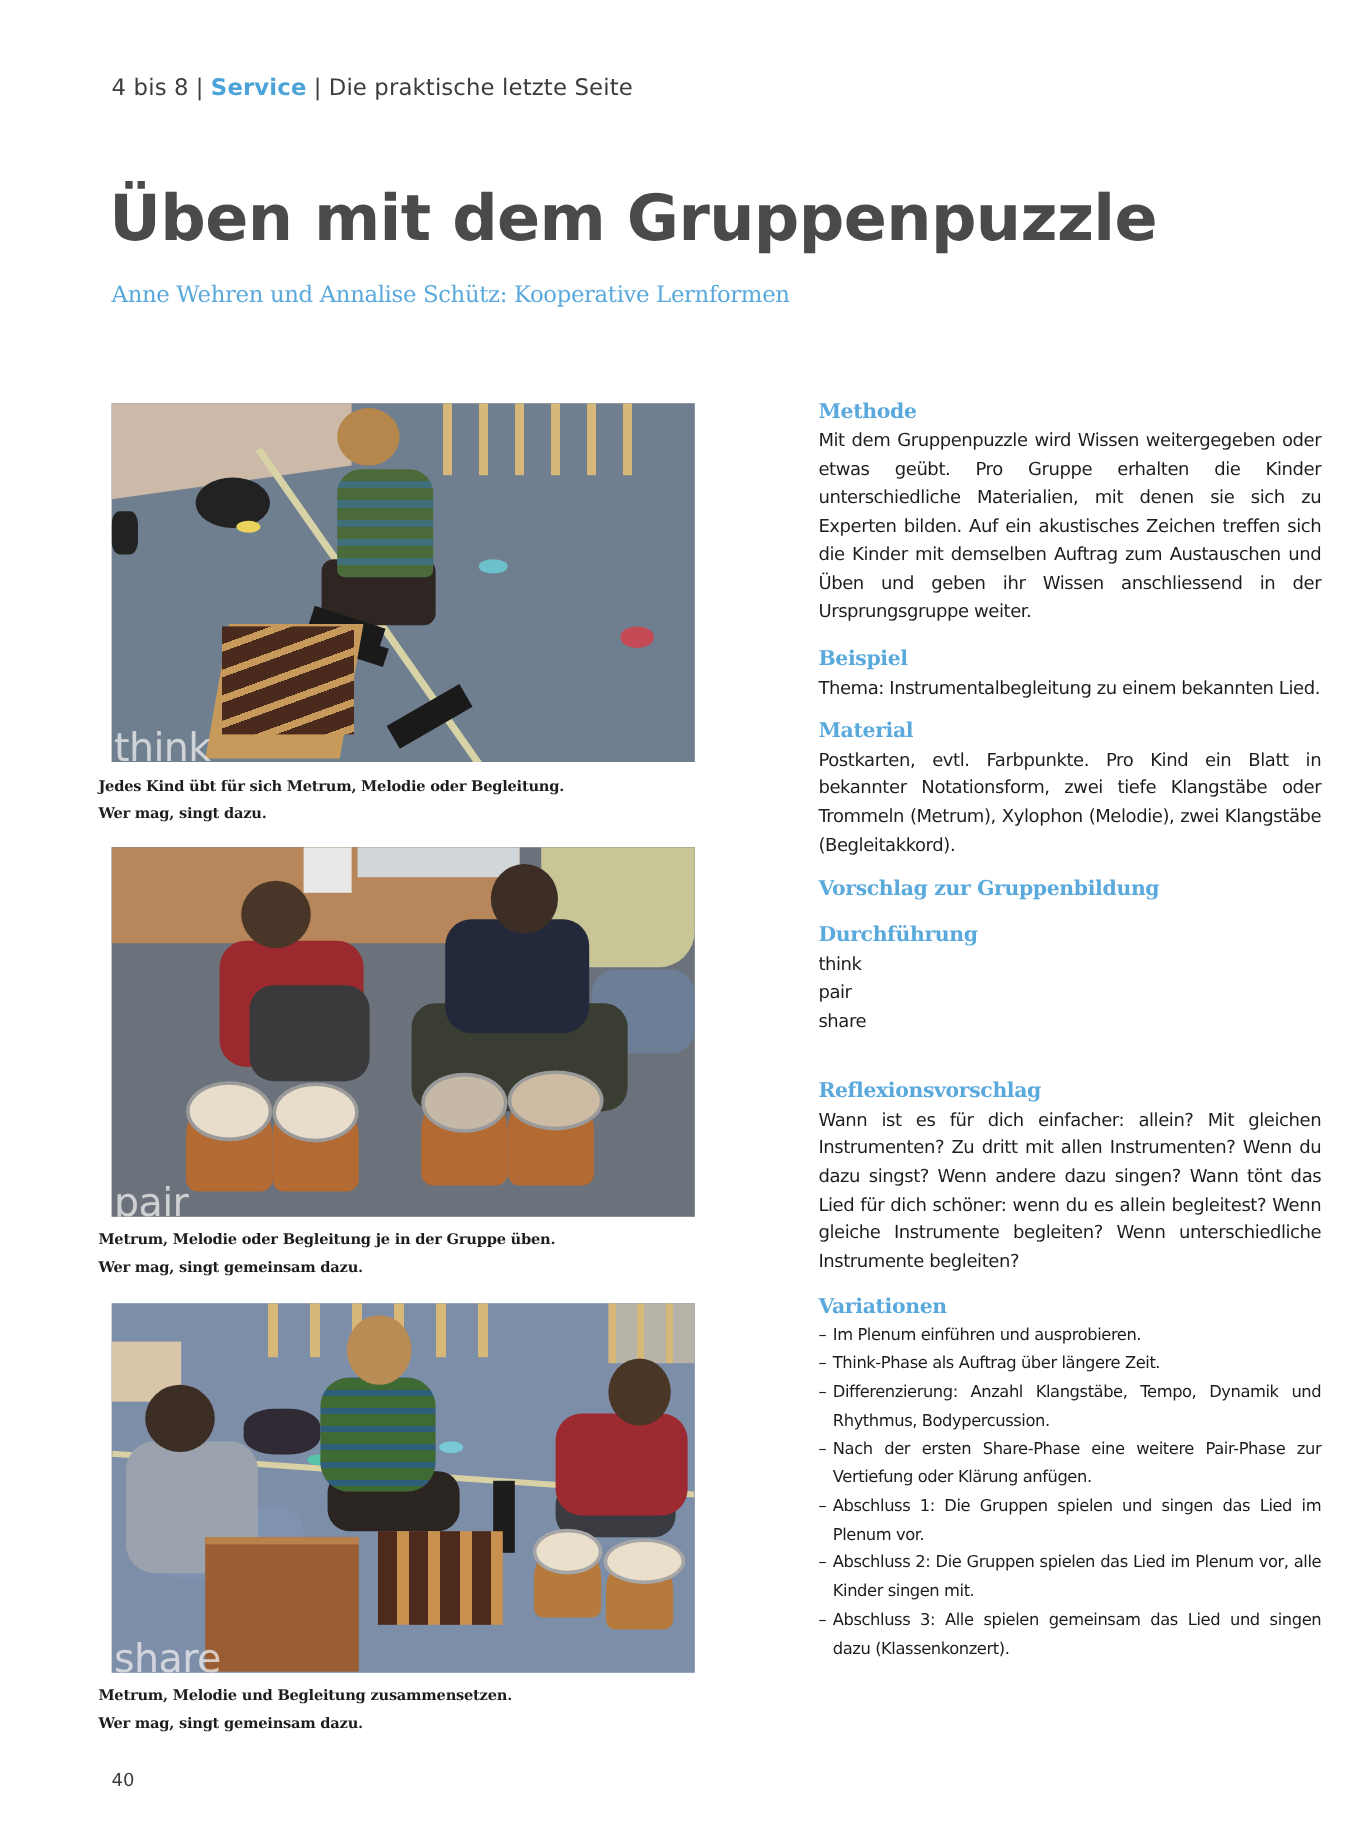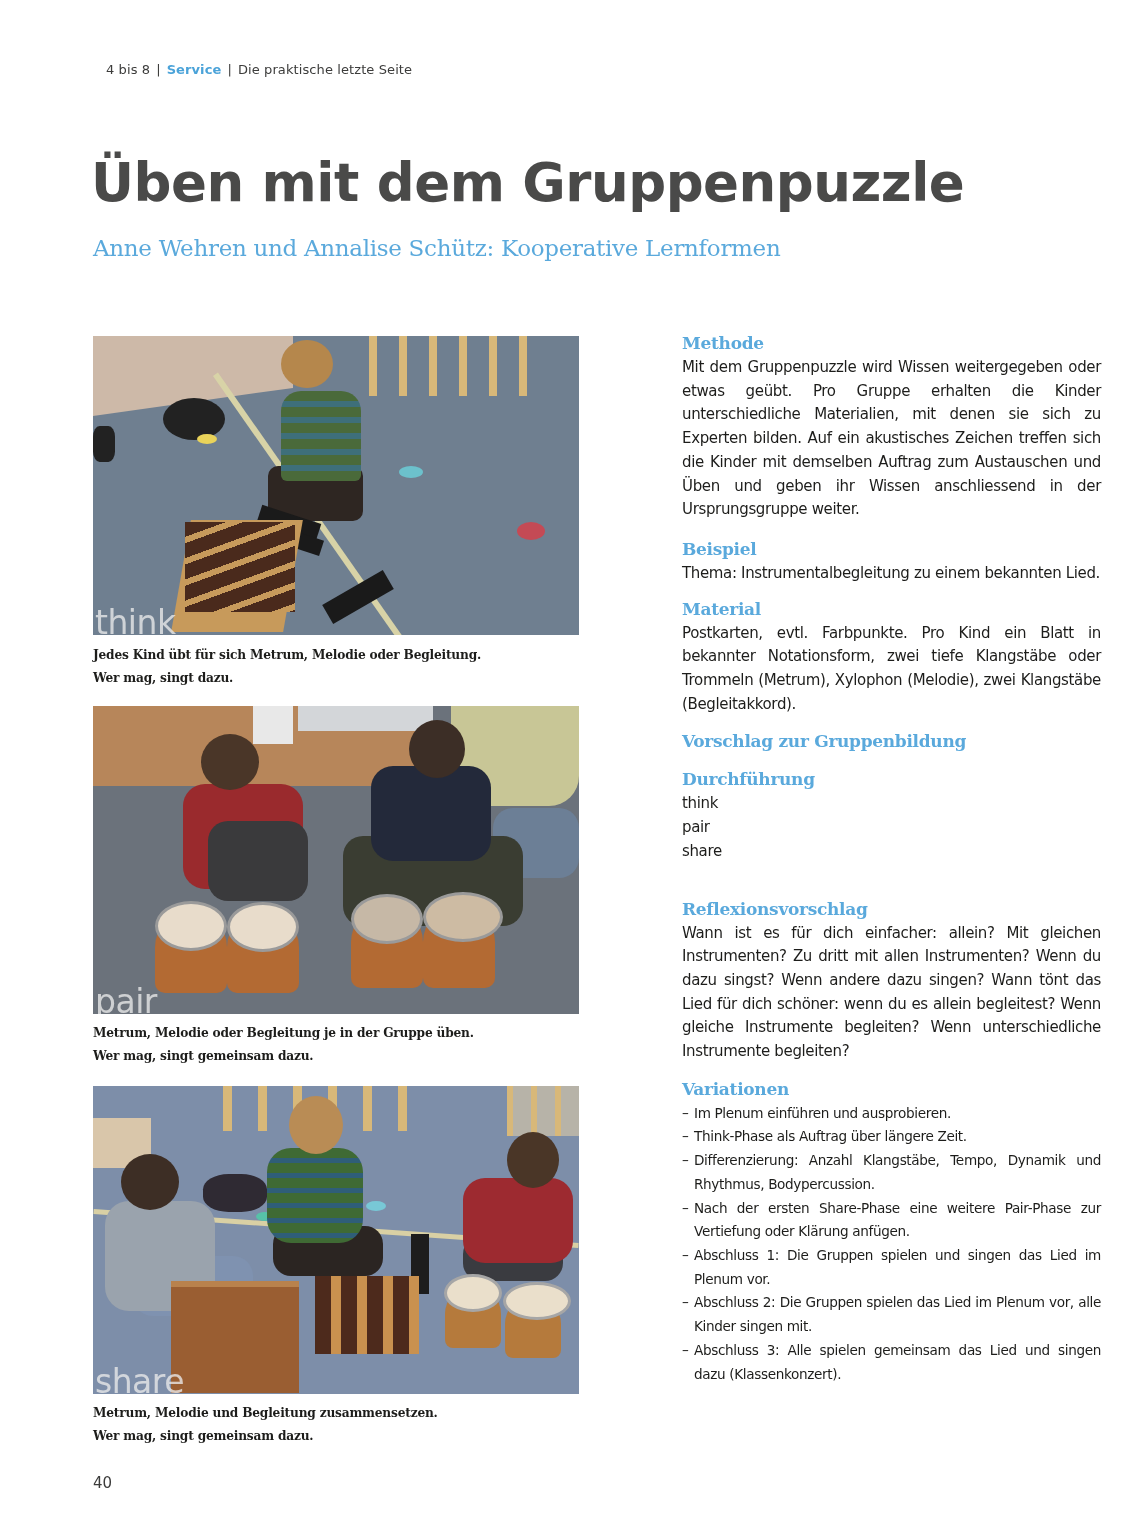--- a/index.html
+++ b/index.html
@@ -1,47 +1,47 @@
 <!DOCTYPE html>
 <html><head>
   <meta charset="utf-8">
   <style>
     * { box-sizing: border-box; margin: 0; padding: 0; }
     html, body { width: 1137px; height: 1536px; background: #ffffff; overflow: hidden; }
     body { position: relative; font-family: "DejaVu Sans", sans-serif; color: #1d1d1b; }
 
     .running-head {
-      position: absolute; left: 106px; top: 62px;
-      font-family: "DejaVu Sans", sans-serif; font-size: 13px; color: #3c3c3b; letter-spacing: 0.1px;
+      position: absolute; left: 93px; top: 62px;
+      font-family: "DejaVu Sans", sans-serif; font-size: 19px; color: #3c3c3b; letter-spacing: 0.1px;
     }
     .running-head .sep { margin: 0 6px; color: #3c3c3b; }
     .running-head .section { color: #4ba3d9; font-weight: bold; }
 
     .page-title {
       position: absolute; left: 91px; top: 152px;
       font-family: "DejaVu Sans", sans-serif; font-weight: bold; font-size: 53px; color: #4a4a49;
       letter-spacing: -0.5px; white-space: nowrap;
     }
     .subtitle {
       position: absolute; left: 93px; top: 235px;
-      font-family: "DejaVu Serif", serif; font-size: 23px; color: #5aa9dc; white-space: nowrap;
+      font-family: "DejaVu Serif", serif; font-size: 19px; color: #5aa9dc; white-space: nowrap;
       letter-spacing: -0.3px;
     }
 
     
     .photo {
       position: absolute; left: 93px; width: 486px; overflow: hidden;
     }
     .photo .label {
       position: absolute; left: 2px; bottom: -7px;
       font-family: "DejaVu Sans", sans-serif; font-size: 33px; font-weight: normal;
       color: rgba(235,235,235,0.78); letter-spacing: -0.5px;
     }
     .caption {
-      position: absolute; left: 93px; width: 486px;
+      position: absolute; left: 82px; width: 486px;
       font-family: "DejaVu Serif", serif; font-weight: bold; font-size: 12.2px; color: #1d1d1b;
       line-height: 23px; letter-spacing: -0.2px;
     }
 
     
     #photo-think { top: 336px; height: 299px; background: #6f7f90; }
     #photo-think .rug { position:absolute; left:0; top:0; width:200px; height:80px; background:#cdb9a8; transform: skewY(-8deg); transform-origin: 0 0;}
     #photo-think .chairs { position:absolute; right:40px; top:0; width:170px; height:60px;
       background: repeating-linear-gradient(90deg, #d8b879 0 8px, transparent 8px 30px); }
     #photo-think .line1 { position:absolute; left:120px; top:40px; width:6px; height:420px; background:#d8d3a7; transform: rotate(-35deg); transform-origin: 0 0; }

